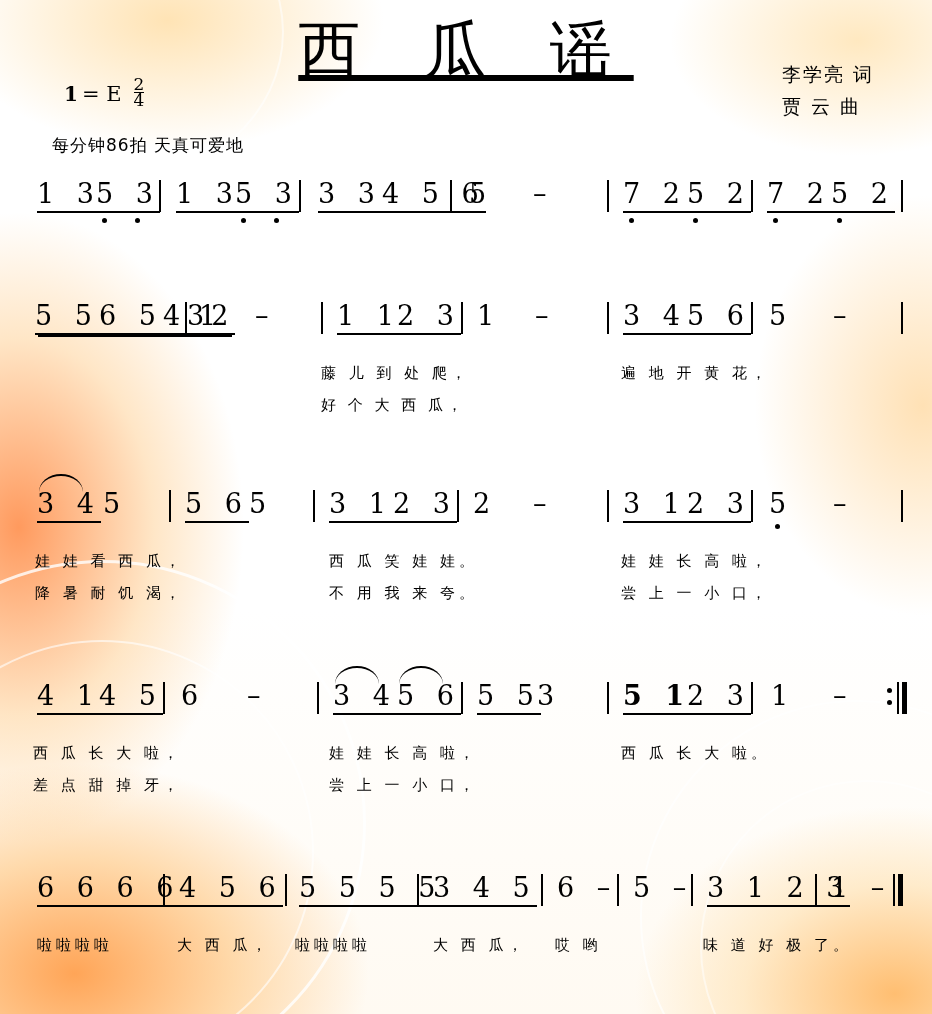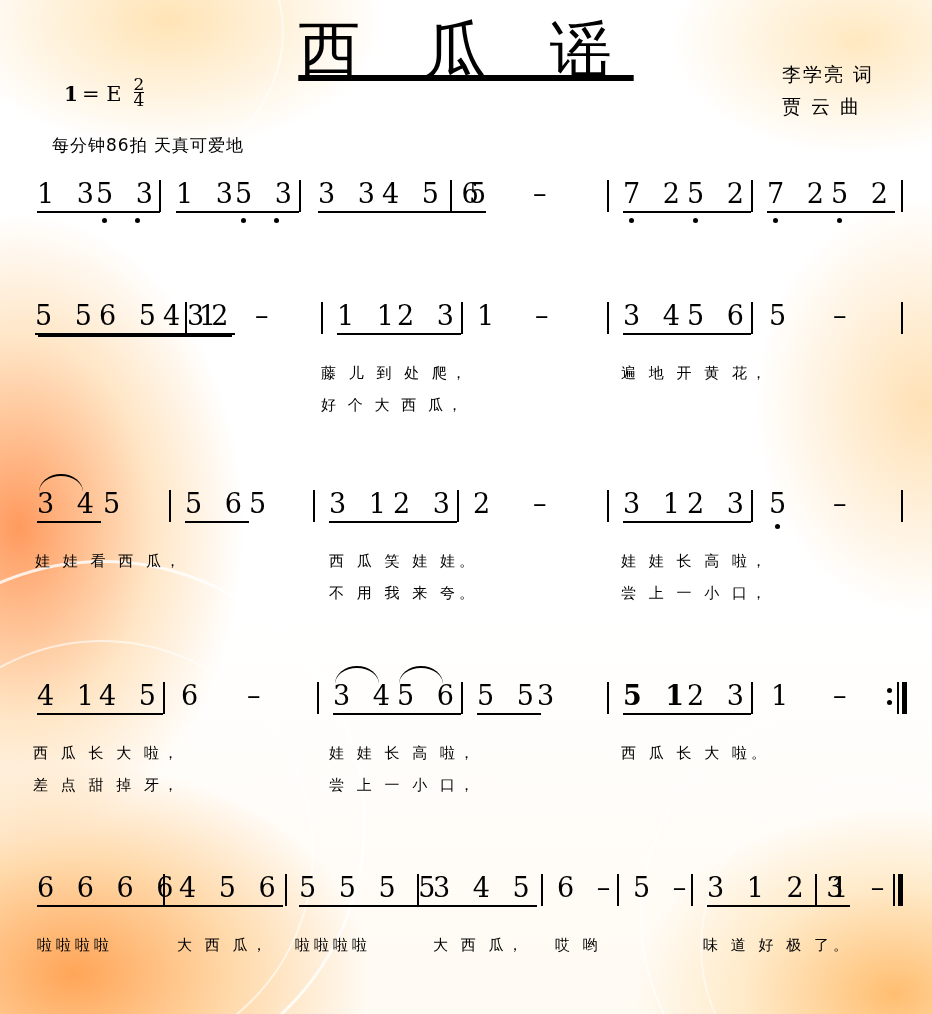--- a/index.html
+++ b/index.html
@@ -290,20 +290,21 @@
           <div class="dot-below" style="left: 772px; top: 36px;"></div>
           <span class="tok" style="left: 830px; letter-spacing: 7px;">–</span>
           <div class="bar" style="left: 898px;"></div>
         </div>
         <div class="lyricline" style="margin-top: 24px;">
           <span class="lyr" style="left: 32px; letter-spacing: 4px;">娃     娃      看 西 瓜，</span>
           <span class="lyr" style="left: 326px; letter-spacing: 4px;">西 瓜 笑 娃      娃。</span>
           <span class="lyr" style="left: 618px; letter-spacing: 4px;">娃 娃 长 高     啦，</span>
         </div>
         <div class="lyricline" style="margin-top: 2px;">
+          <span class="lyr" style="left: 32px; letter-spacing: 4px;">降     暑      耐 饥 渴，</span>
           <span class="lyr" style="left: 326px; letter-spacing: 4px;">不 用 我 来      夸。</span>
           <span class="lyr" style="left: 618px; letter-spacing: 4px;">尝 上 一 小      口，</span>
         </div>
       </div>
       <div class="system" style="top: 680px;">
         <div class="noteline">
           <span class="tok beam1" style="left: 34px; letter-spacing: 7px;">4 1</span>
           <span class="tok beam1" style="left: 96px; letter-spacing: 7px;">4 5</span>
           <div class="bar" style="left: 160px;"></div>
           <span class="tok" style="left: 178px; letter-spacing: 7px;">6</span>

